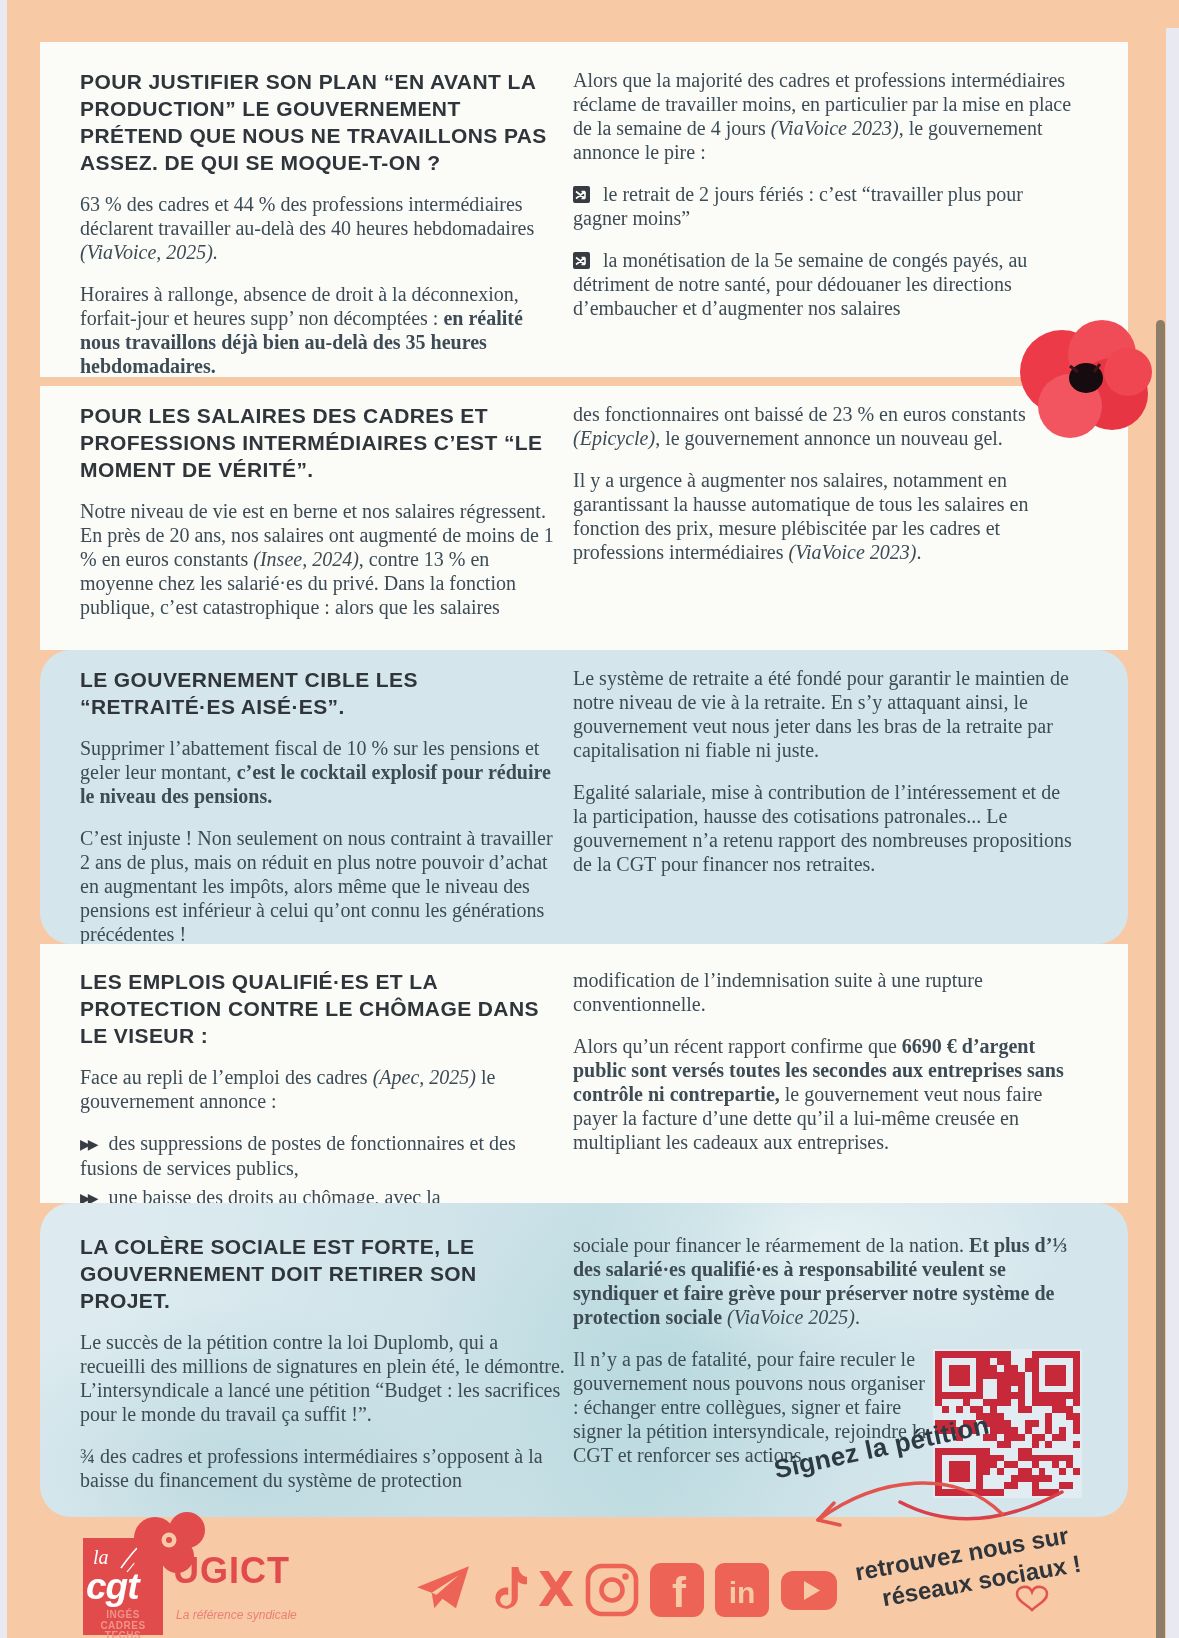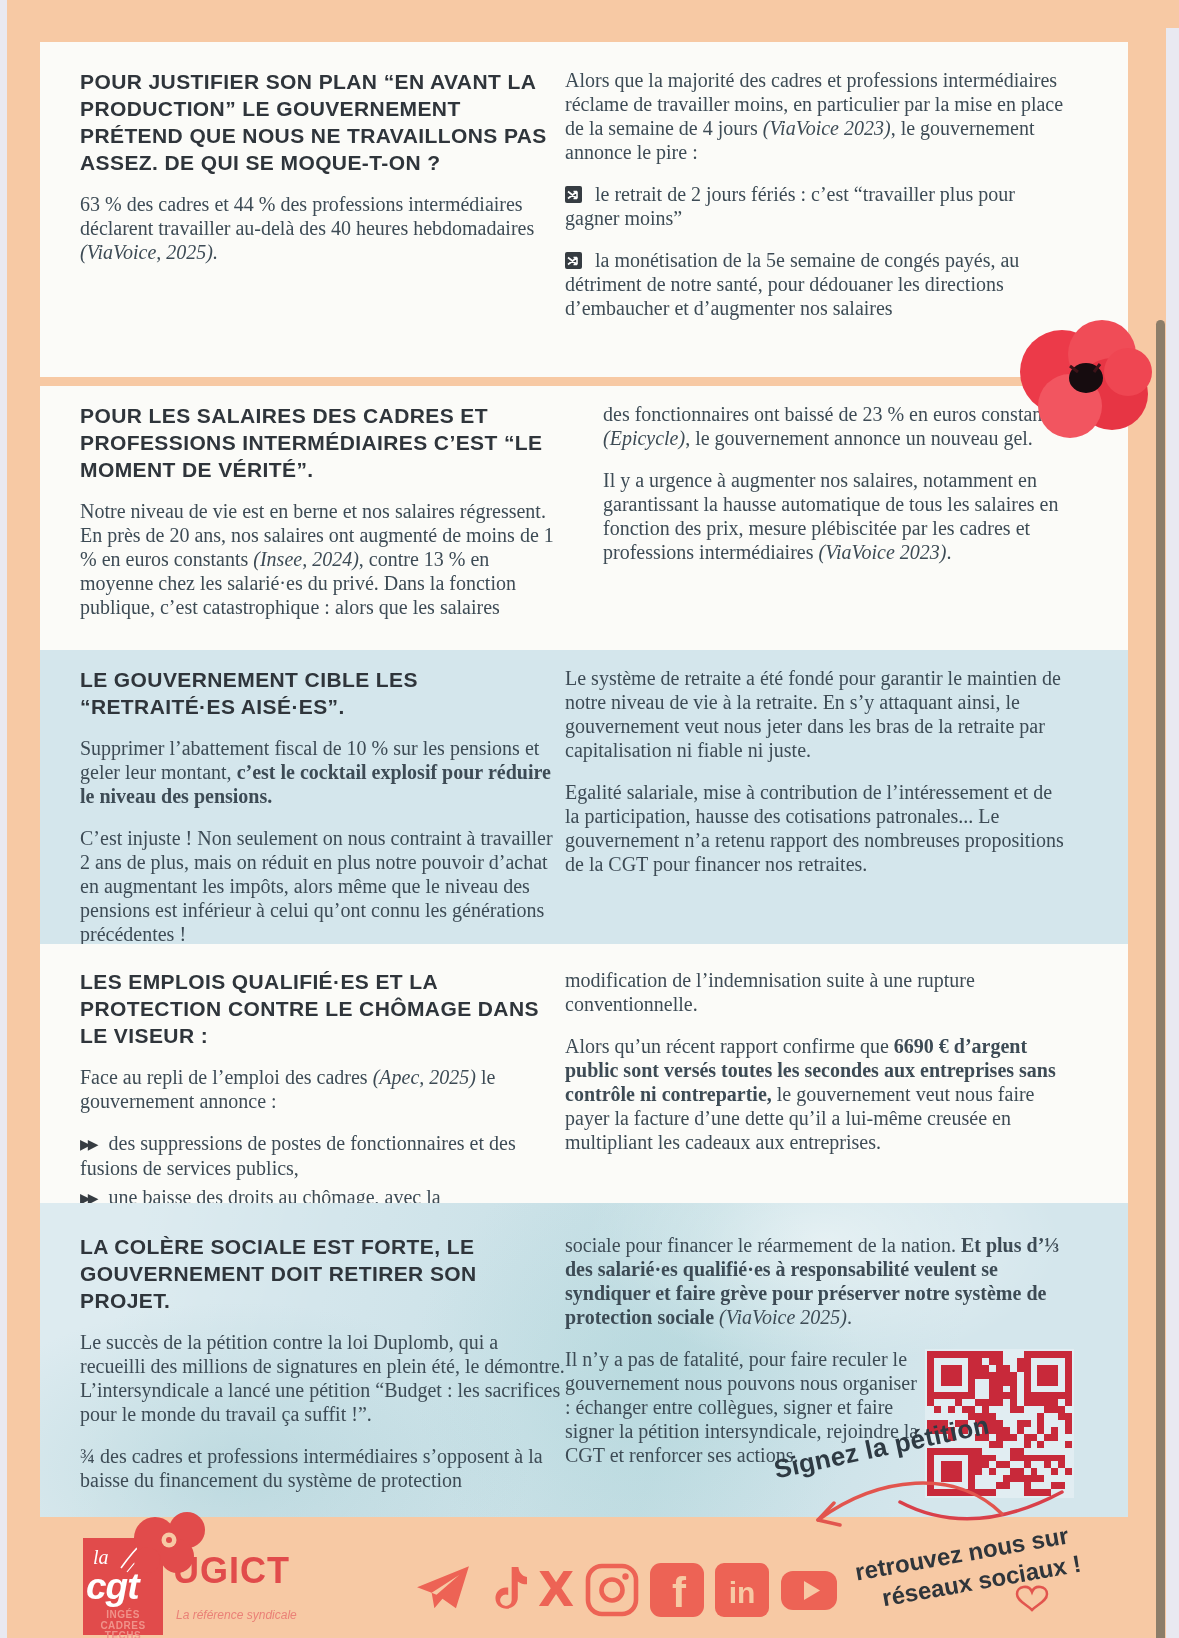--- a/index.html
+++ b/index.html
@@ -7,24 +7,24 @@
     width:1179px;height:1638px;position:relative;overflow:hidden;
     background:var(--peach,#f7c9a4);
     font-family:"Liberation Serif",serif;
   }
   .edge{position:absolute;top:0;bottom:0;background:var(--edge,#e9e9f1);z-index:7;}
   .edge.left{left:0;width:7px;}
   .edge.right{right:0;width:13px;top:28px;}
   .thumb{position:absolute;left:1156px;width:9px;top:320px;bottom:0;background:var(--thumb,#8c7d69);border-radius:5px 5px 0 0;z-index:6;}
   .sec{
     position:absolute;left:40px;width:1088px;box-sizing:border-box;
-    display:flex;padding:26px 20px 0 40px;overflow:hidden;z-index:1;
+    display:flex;gap:8px;padding:26px 20px 0 40px;overflow:hidden;z-index:1;
   }
   .sec.white{background:var(--white,#fbfbf8);}
-  .sec.blue{background:var(--blue,#d4e6ec);}
+  .sec.blue{background:var(--blue,#d4e6ec);border-radius:31px;}
   .sec.textured{
     background-color:var(--blue,#d4e6ec);
     background-image:
       radial-gradient(ellipse 340px 180px at 72% 12%, rgba(255,255,255,.5), rgba(255,255,255,0) 70%),
       radial-gradient(ellipse 420px 240px at 18% 85%, rgba(143,193,199,.35), rgba(255,255,255,0) 70%),
       radial-gradient(ellipse 300px 300px at 55% 55%, rgba(167,209,213,.4), rgba(255,255,255,0) 75%),
       linear-gradient(104deg, rgba(255,255,255,.22) 8%, rgba(255,255,255,0) 26%, rgba(150,200,205,.25) 58%, rgba(255,255,255,0) 82%);
   }
   .col{box-sizing:border-box;}
   .col.l{width:485px;flex:none;}
@@ -84,35 +84,36 @@
 <body>
 
 <div class="edge left"></div>
 <div class="edge right"></div>
 <div class="thumb"></div>
 
 <section class="sec white" style="top:42px;height:335px;">
   <div class="col l">
     <h2>POUR JUSTIFIER SON PLAN “EN AVANT LA PRODUCTION” LE GOUVERNEMENT PRÉTEND QUE NOUS NE TRAVAILLONS PAS ASSEZ. DE QUI SE MOQUE-T-ON ?</h2>
     <p class="para"><span>63 % des cadres et 44 % des professions intermédiaires déclarent travailler au-delà des 40 heures hebdomadaires </span><span class="i">(ViaVoice, 2025).</span></p>
+    <p class="para"><span>Horaires à rallonge, absence de droit à la déconnexion, forfait-jour et heures supp’ non décomptées :  </span><span class="b">en réalité nous travaillons déjà bien au-delà des 35 heures hebdomadaires.</span></p>
   </div>
   <div class="col r">
     <p class="para"><span>Alors que la majorité des cadres et professions intermédiaires réclame de travailler moins, en particulier par la mise en place de la semaine de 4 jours </span><span class="i">(ViaVoice 2023)</span><span>, le gouvernement annonce le pire :</span></p>
     <p class="para"><span class="blt sq"><svg width="17" height="17" viewBox="0 0 17 17">
             <rect width="17" height="17" rx="2" fill="#363c42"></rect>
             <path d="M3 12.5 L12 5.5 M12 5.5 h-3.5 M12 5.5 v3.5 M3 5.5 L12 12.5 M12 12.5 h-3.5 M12 12.5 v-3.5" stroke="#fff" stroke-width="1.6" fill="none"></path>
           </svg></span><span>le retrait de 2 jours fériés : c’est “travailler plus pour gagner moins”</span></p>
     <p class="para"><span class="blt sq"><svg width="17" height="17" viewBox="0 0 17 17">
             <rect width="17" height="17" rx="2" fill="#363c42"></rect>
             <path d="M3 12.5 L12 5.5 M12 5.5 h-3.5 M12 5.5 v3.5 M3 5.5 L12 12.5 M12 12.5 h-3.5 M12 12.5 v-3.5" stroke="#fff" stroke-width="1.6" fill="none"></path>
           </svg></span><span>la monétisation de la 5e semaine de congés payés, au détriment de notre santé, pour dédouaner les directions d’embaucher et d’augmenter nos salaires</span></p>
   </div>
 </section>
 
-<section class="sec white" style="top:386px;height:264px;padding-top:16px;justify-content:space-between;">
+<section class="sec white" style="top:386px;height:264px;padding-top:16px;">
   <div class="col l">
     <h2>POUR LES SALAIRES DES CADRES ET PROFESSIONS INTERMÉDIAIRES C’EST “LE MOMENT DE VÉRITÉ”.</h2>
     <p class="para"><span>Notre niveau de vie est en berne et nos salaires régressent. En près de 20 ans, nos salaires ont augmenté de moins de 1 % en euros constants </span><span class="i">(Insee, 2024)</span><span>, contre 13 % en moyenne chez les salarié·es du privé. Dans la fonction publique, c’est catastrophique : alors que les salaires</span></p>
   </div>
   <div class="col r">
     <p class="para"><span>des fonctionnaires ont baissé de 23 % en euros constants </span><span class="i">(Epicycle)</span><span>, le gouvernement annonce un nouveau gel.</span></p>
     <p class="para"><span>Il y a urgence à augmenter nos salaires, notamment en garantissant la hausse automatique de tous les salaires en fonction des prix, mesure plébiscitée par les cadres et professions intermédiaires </span><span class="i">(ViaVoice 2023)</span><span>.</span></p>
   </div>
 </section>
 

